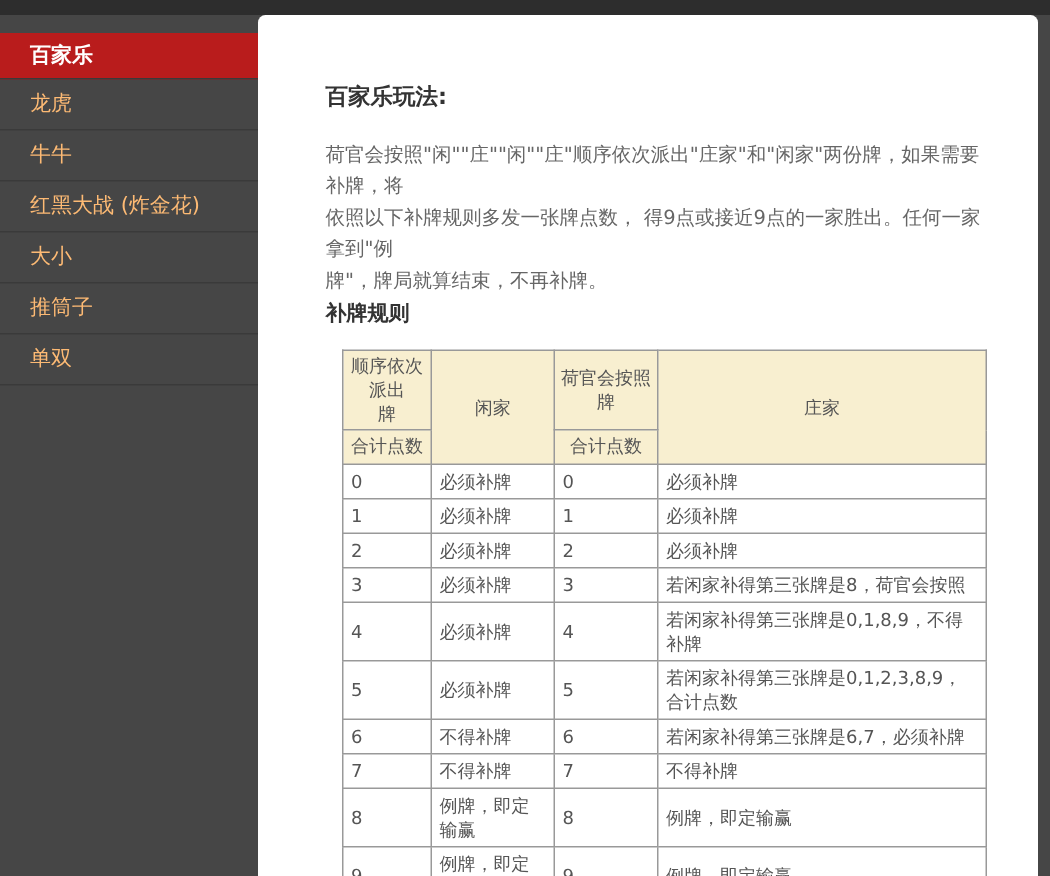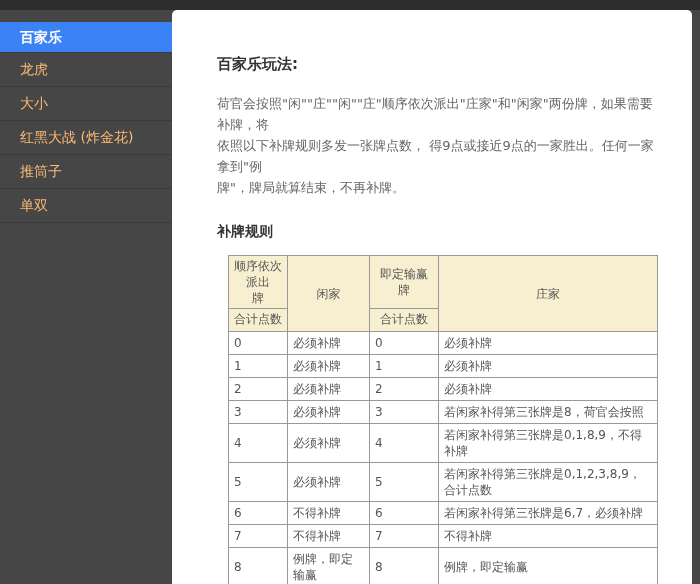--- a/index.html
+++ b/index.html
@@ -19,40 +19,40 @@
   .nav{padding-top:12px;}
   .nav-item{
     height:33px;line-height:33px;
     padding-left:20px;
     font-size:14px;color:#fdba74;
     border-bottom:1px solid #3a3a3a;
     cursor:pointer;
     white-space:nowrap;
   }
   .nav-item.active{
-    background:#3b82f6;color:#ffffff;font-weight:bold;
+    background:#b91c1c;color:#ffffff;font-weight:bold;
     height:30px;line-height:30px;
   }
   .panel{
     position:absolute;left:172px;top:10px;bottom:0;width:520px;
     background:#ffffff;
     border-radius:5px 5px 0 0;
     box-sizing:border-box;
     padding:45px 28px 0 45px;
   }
   .page-title{
     font-size:15px;font-weight:bold;color:#333333;
     margin:0 0 0 0;line-height:18px;
   }
   .para{
     margin-top:20px;
     font-size:13px;line-height:21px;color:#666666;
   }
   .section-title{
-    margin-top:24px;
+    margin-top:2px;
     font-size:14px;font-weight:bold;color:#333333;line-height:18px;
   }
   table.rules{
     margin:15px 0 0 11px;
     border-collapse:collapse;
     table-layout:fixed;
     width:429px;
   }
   table.rules th, table.rules td{
     border:1px solid #999999;
@@ -81,22 +81,23 @@
 </style>
 </head>
 <body>
 
 <div class="topbar"></div>
 
 <div class="sidebar">
   <div class="nav">
     <div class="nav-item active">百家乐</div>
     <div class="nav-item">龙虎</div>
+    <div class="nav-item">牛牛</div>
+    <div class="nav-item">红黑大战 (炸金花)</div>
     <div class="nav-item">大小</div>
-    <div class="nav-item">红黑大战 (炸金花)</div>
     <div class="nav-item">推筒子</div>
     <div class="nav-item">单双</div>
   </div>
 </div>
 
 <div class="panel">
   <div class="page-title">百家乐玩法:</div>
 
   <div class="para">
     <div>荷官会按照"闲""庄""闲""庄"顺序依次派出"庄家"和"闲家"两份牌，如果需要补牌，将</div>
@@ -111,21 +112,21 @@
         <col class="c1">
         <col class="c2">
         <col class="c3">
         <col class="c4">
       </colgroup>
     <tbody>
         <tr class="hdr1">
       <th>顺序依次派出
 牌</th>
       <th rowspan="2">闲家</th>
-      <th>即定输赢
+      <th>荷官会按照
 牌</th>
       <th rowspan="2">庄家</th>
     </tr>
     <tr class="hdr2">
       <th>合计点数</th>
       <th>合计点数</th>
     </tr>
     <tr class="r">
       <td>0</td>
       <td>必须补牌</td>

